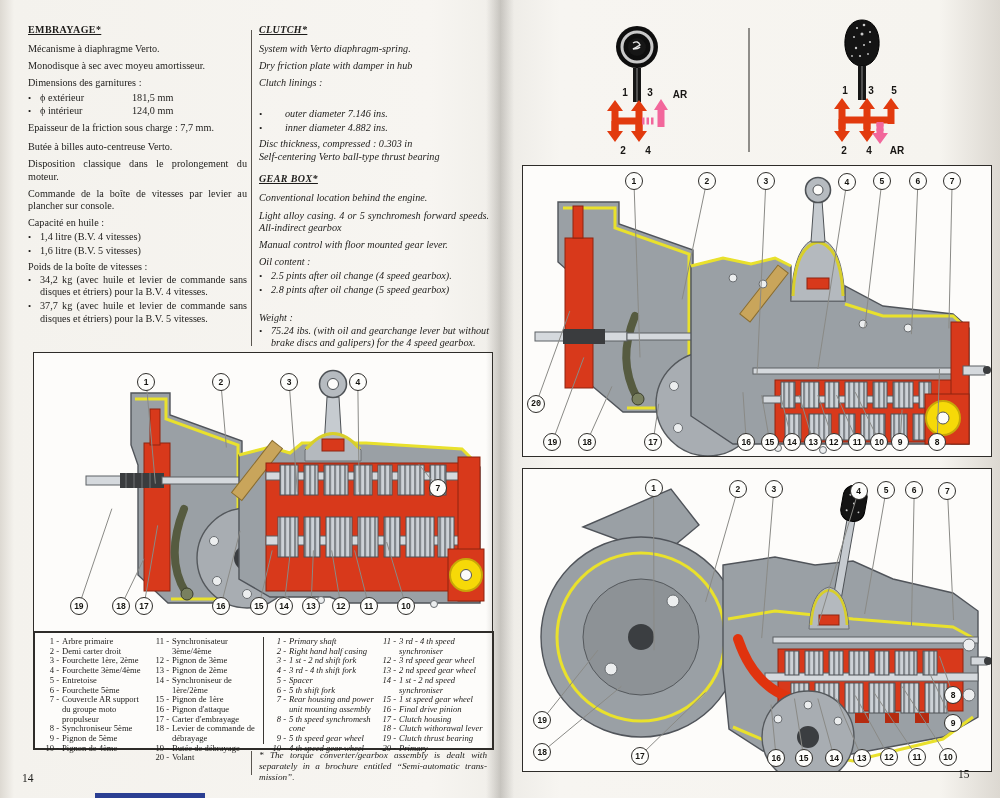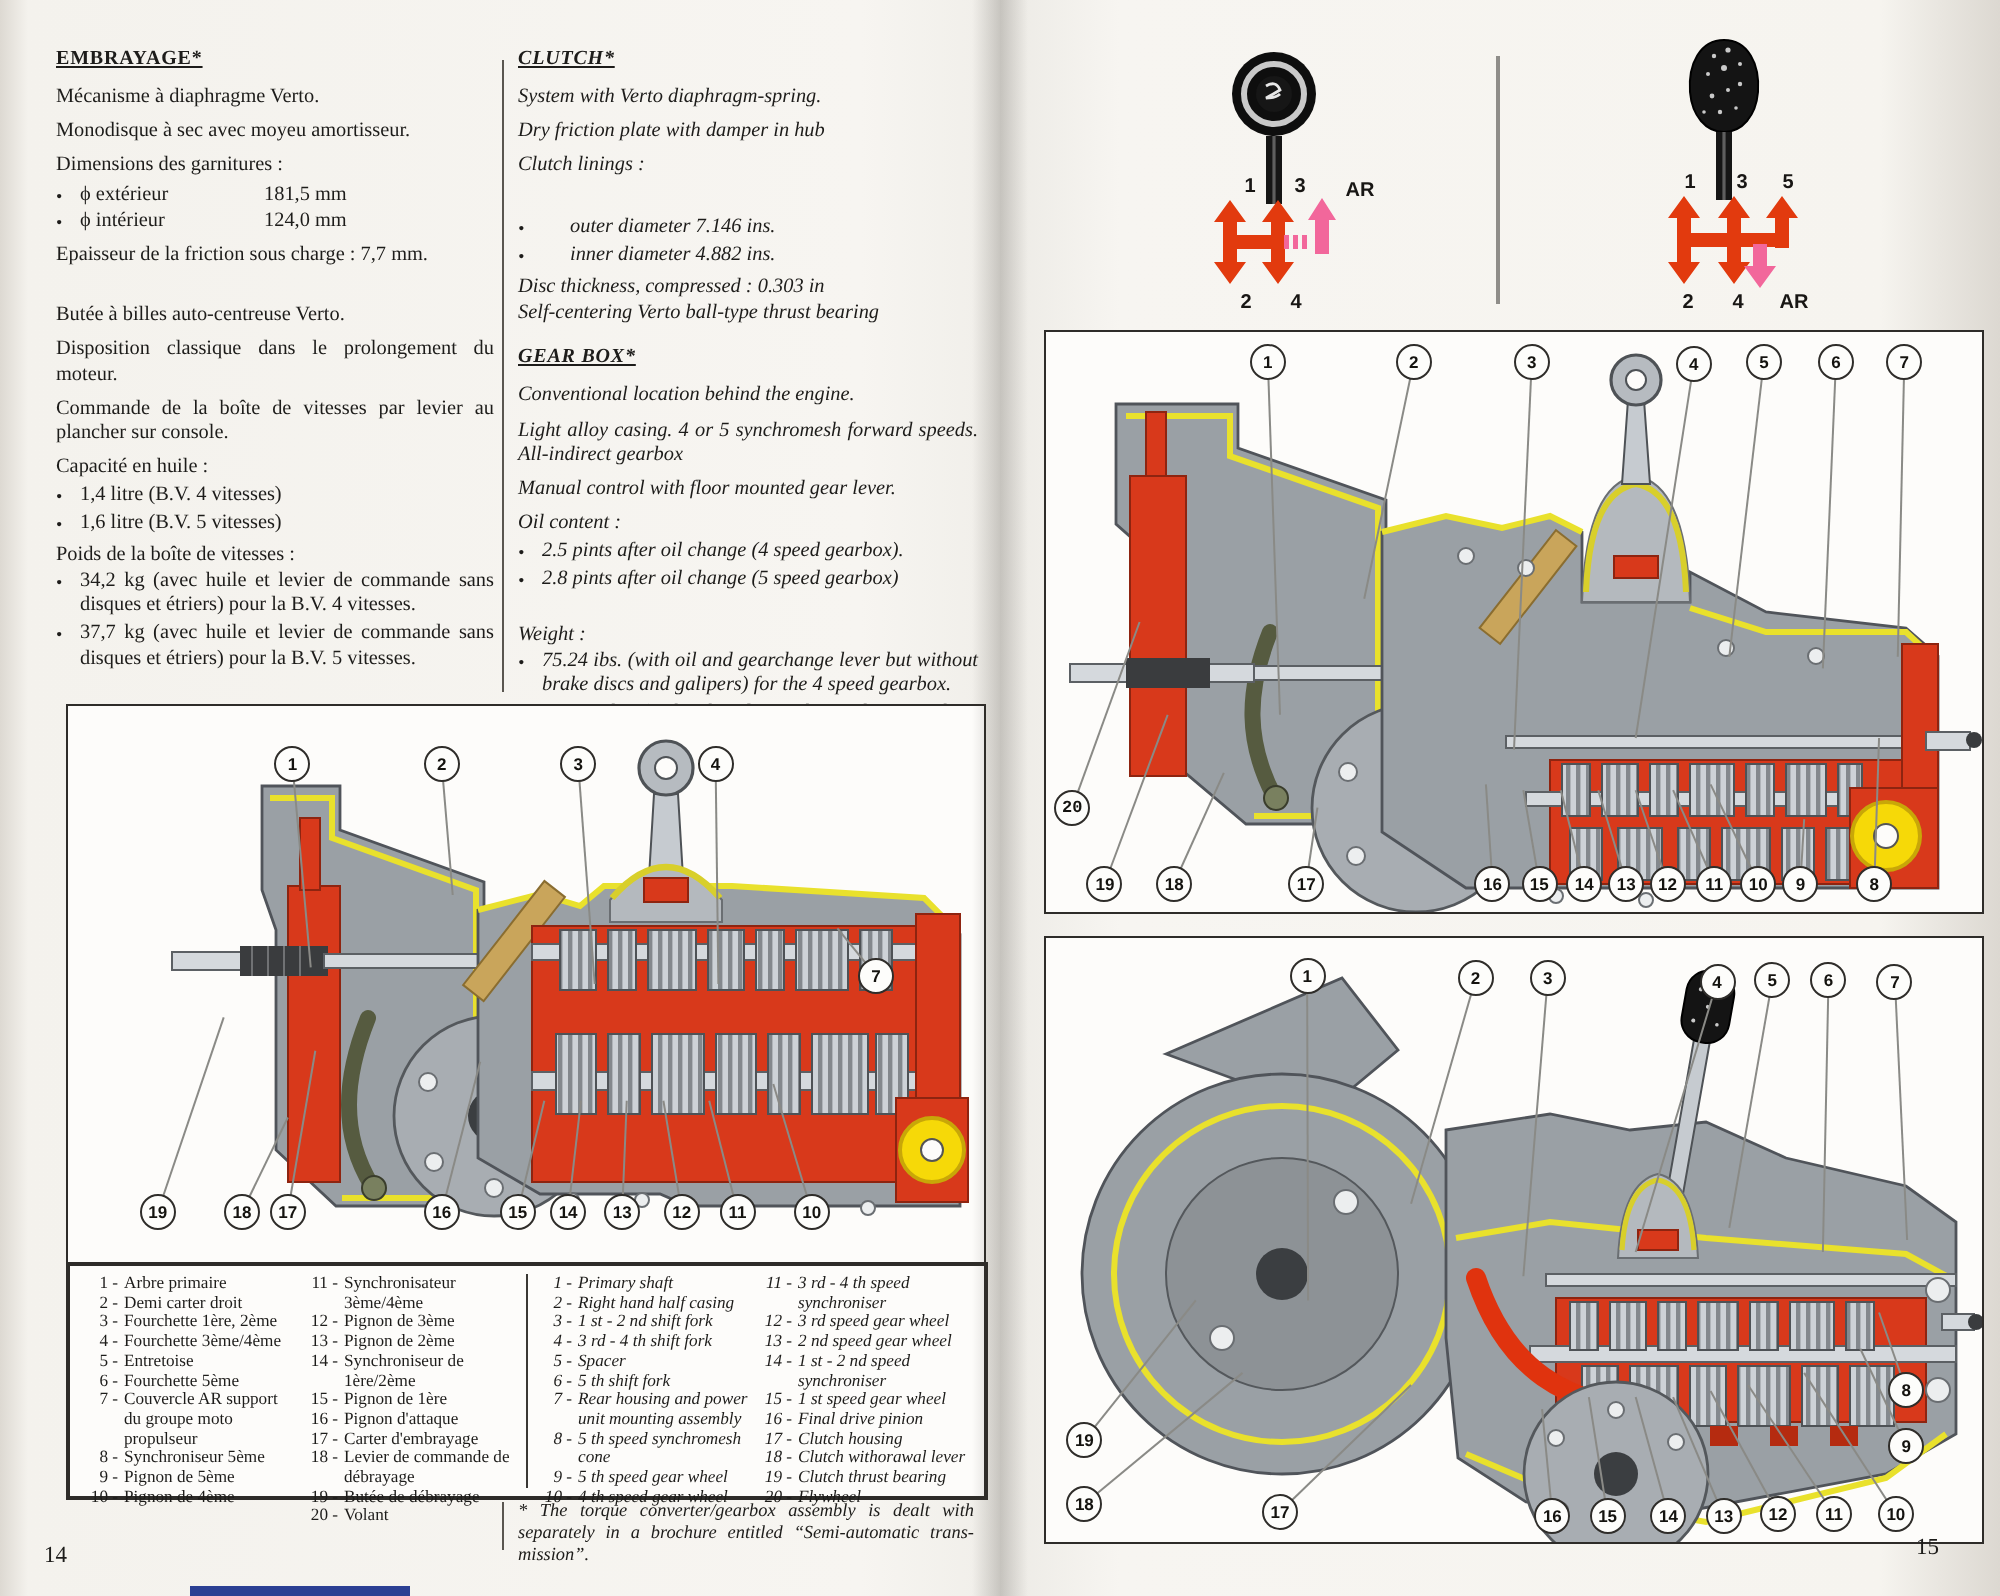--- a/index.html
+++ b/index.html
@@ -98,21 +98,21 @@
             <span class="dot">•</span>
             <span class="lin-label">ϕ extérieur</span>
             <span class="lin-value">181,5  mm</span>
           </div>
           <div class="lin-row">
             <span class="dot">•</span>
             <span class="lin-label">ϕ intérieur</span>
             <span class="lin-value">124,0  mm</span>
           </div>
         </div>
-      <p style="margin-top:4px;margin-bottom:18px">Epaisseur de la friction sous charge : 7,7 mm.</p>
+      <p style="margin-top:4px;margin-bottom:7px">Epaisseur de la friction sous charge : 7,7 mm.</p>
       <p>Butée à billes auto-centreuse Verto.</p>
 
       <p>Disposition classique dans le prolongement du moteur.</p>
       <p>Commande de la boîte de vitesses par levier au plancher sur console.</p>
       <p style="margin-bottom:1px">Capacité en huile :</p>
       <div>
           <div class="bullet-row">
             <span class="dot">•</span>
             <span class="bullet-text">1,4 litre  (B.V. 4 vitesses)</span>
           </div>
@@ -460,21 +460,21 @@
               <div class="part-item">
                 <span class="pn">18 -</span>
                 <span class="pt">Clutch withorawal lever</span>
               </div>
               <div class="part-item">
                 <span class="pn">19 -</span>
                 <span class="pt">Clutch thrust bearing</span>
               </div>
               <div class="part-item">
                 <span class="pn">20 -</span>
-                <span class="pt">Flywheel</span>
+                <span class="pt">Primary</span>
               </div>
             </div>
         </div>
       </div>
     </div>
 
     <div class="vdiv vdiv-foot"></div>
     <div class="footnote en">* The torque converter/gearbox assembly is dealt with separately in a brochure entitled “Semi-automatic trans-mission”.</div>
     <div class="pagenum pagenum-14">14</div>
   </div>

